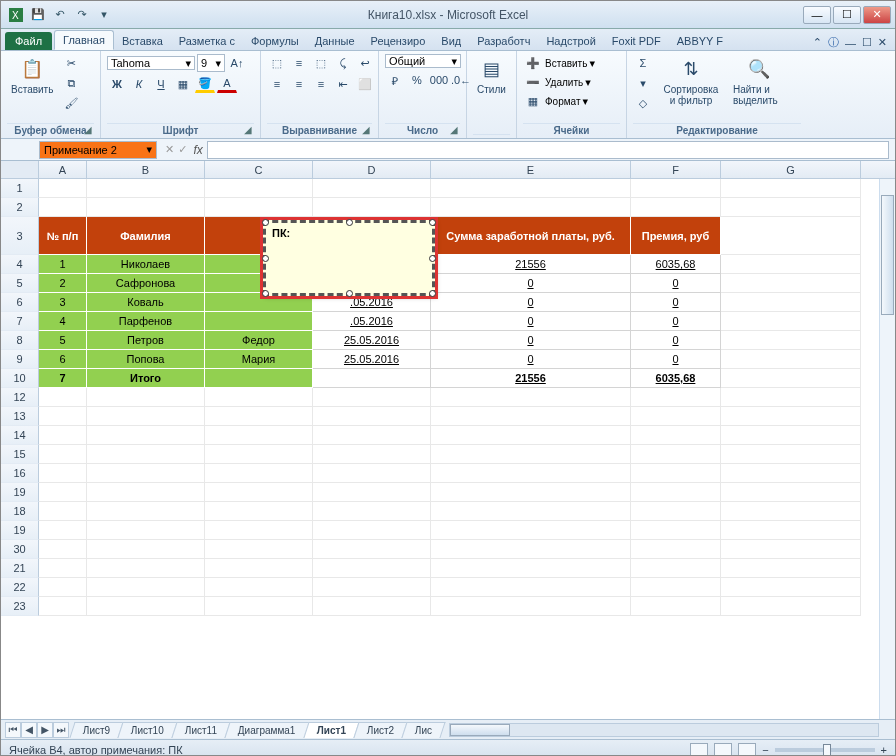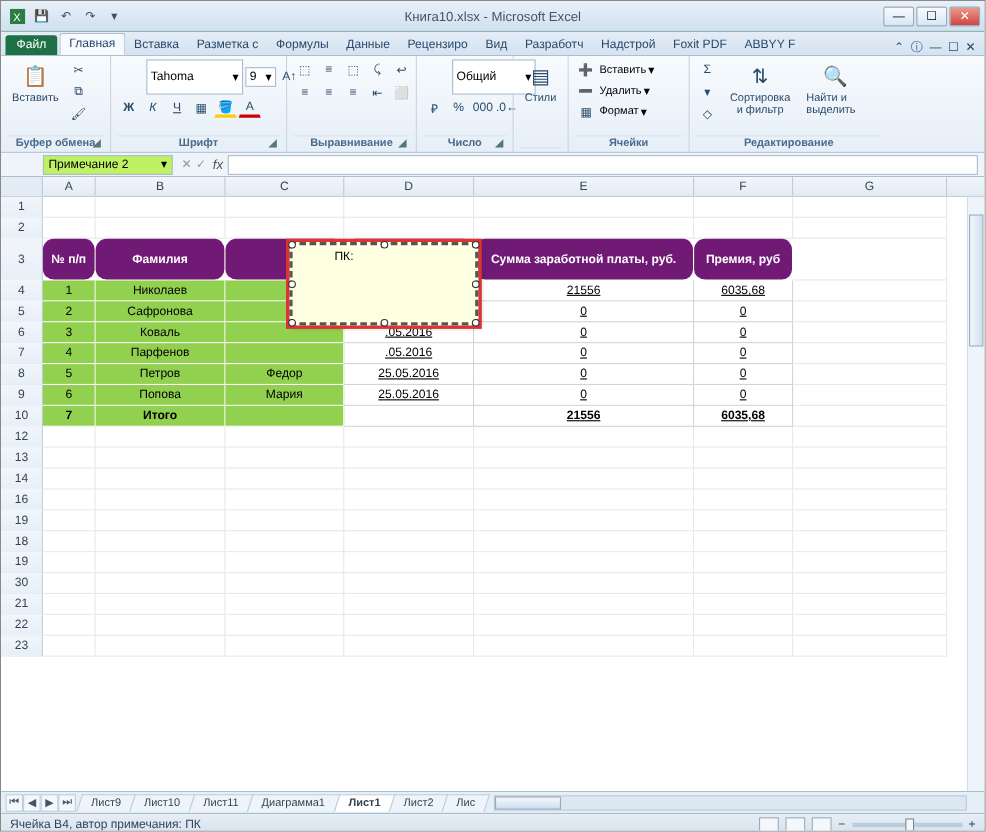--- a/index.html
+++ b/index.html
@@ -22,48 +22,48 @@
 .ribbon { height: 88px; background: linear-gradient(#f7fbfe,#e6eef7); border-bottom: 1px solid #a9bed1; display: flex; }
 .group { border-right: 1px solid #c7d5e4; padding: 3px 6px 2px 6px; display: flex; flex-direction: column; }
 .group .gbody { flex: 1; display: flex; align-items: flex-start; gap: 4px; }
 .group .glabel { text-align: center; font-size: 10px; color: #4a6a8a; padding-top: 1px; border-top: 1px solid #d5e2f0; position: relative; font-weight: bold; }
 .group .glabel .launcher { position: absolute; right: 0; top: 1px; width: 12px; height: 12px; font-size: 9px; color: #577; }
 .bigbtn { display: flex; flex-direction: column; align-items: center; gap: 2px; padding: 2px 4px; color: #2a4a6a; font-size: 10px; }
 .bigbtn .ic { width: 26px; height: 26px; display: flex; align-items: center; justify-content: center; font-size: 18px; }
 .smallcol { display: flex; flex-direction: column; gap: 2px; }
 .sb { width: 20px; height: 18px; display: flex; align-items: center; justify-content: center; color: #2a4a6a; border: 1px solid transparent; }
 .fontrow { display: flex; gap: 2px; align-items: center; }
-.fontname { width: 88px; height: 32px; border: 1px solid #abc; background: #fff; font-size: 11px; padding: 0 3px; display: flex; align-items: center; justify-content: space-between; margin-left: 26px; }
+.fontname { width: 88px; height: 14px; border: 1px solid #abc; background: #fff; font-size: 11px; padding: 0 3px; display: flex; align-items: center; justify-content: space-between; }
 .fontsize { width: 28px; height: 18px; border: 1px solid #abc; background: #fff; font-size: 11px; padding: 0 3px; display: flex; align-items: center; justify-content: space-between; }
 
 .fx-bar { height: 22px; border-bottom: 1px solid #a9bed1; display: flex; align-items: center; background: #eef4fa; }
-.namebox { width: 118px; height: 18px; border: 1px solid #abc; background: #bef264; margin-left: 38px; padding: 0 4px; display: flex; align-items: center; justify-content: space-between; font-size: 11px; }
+.namebox { width: 118px; height: 18px; border: 1px solid #abc; background: #f97316; margin-left: 38px; padding: 0 4px; display: flex; align-items: center; justify-content: space-between; font-size: 11px; }
 .fx { margin-left: 6px; color: #555; font-style: italic; font-size: 12px; }
 .formula-input { flex: 1; height: 18px; border: 1px solid #abc; background: #fff; margin: 0 6px 0 4px; }
 
 .sheet { position: relative; height: 558px; overflow: hidden; background: #fff; }
 .colheads { display: flex; height: 18px; background: linear-gradient(#f2f6fb,#e3ebf4); border-bottom: 1px solid #bcd; margin-left: 0; }
 .corner { width: 38px; border-right: 1px solid #bcd; background: #e3ebf4; }
 .ch { border-right: 1px solid #bcd; text-align: center; font-size: 11px; color: #345; line-height: 18px; }
 .wA { width: 48px; } .wB { width: 118px; } .wC { width: 108px; } .wD { width: 118px; } .wE { width: 200px; } .wF { width: 90px; } .wG { width: 140px; }
 
 .rows { display: flex; flex-direction: column; }
 .row { display: flex; height: 19px; }
 .row.hdr { height: 38px; }
 .rh { width: 38px; border-right: 1px solid #bcd; border-bottom: 1px solid #e3ebf4; background: linear-gradient(#f2f6fb,#e7eff7); text-align: center; font-size: 11px; color: #345; line-height: 19px; }
 .row.hdr .rh { line-height: 38px; }
 .cell { border-right: 1px solid #d4d4d4; border-bottom: 1px solid #d4d4d4; font-size: 11px; display: flex; align-items: center; justify-content: center; padding: 0 4px; }
-.th { background: #701a75; color: #fff; font-weight: bold; border-right: 1px solid #fff; border-bottom: 1px solid #fff; white-space: pre-line; text-align: center; border-radius: 10px; }
+.th { background: #c2410c; color: #fff; font-weight: bold; border-right: 1px solid #fff; border-bottom: 1px solid #fff; white-space: pre-line; text-align: center; }
 .g { background: #92d050; border-right: 1px solid #fff; border-bottom: 1px solid #fff; }
 .r { justify-content: center; text-decoration: underline; }
 .total .cell { font-weight: bold; }
 .empty .cell { border-right: 1px solid #e8e8e8; border-bottom: 1px solid #e8e8e8; }
 
 .comment-box { position: absolute; left: 262px; top: 59px; width: 172px; height: 76px; background: #ffffe1; border: 3px dashed #555; box-shadow: 2px 2px 4px rgba(0,0,0,0.25); padding: 4px 6px; font-size: 11px; outline: 3px solid #d33; font-family: Tahoma; }
-.comment-box b { font-weight: normal; margin-left: 32px; }
+.comment-box b { font-weight: bold; }
 .handle { position: absolute; width: 7px; height: 7px; background: #fff; border: 1px solid #333; border-radius: 50%; }
 .h-tl { left: -4px; top: -4px; } .h-tm { left: 50%; top: -4px; margin-left: -3px; } .h-tr { right: -4px; top: -4px; }
 .h-ml { left: -4px; top: 50%; margin-top: -3px; } .h-mr { right: -4px; top: 50%; margin-top: -3px; }
 .h-bl { left: -4px; bottom: -4px; } .h-bm { left: 50%; bottom: -4px; margin-left: -3px; } .h-br { right: -4px; bottom: -4px; }
 
 .tabstrip { height: 20px; background: #e6eef6; border-top: 1px solid #a9bed1; display: flex; align-items: center; font-size: 10px; }
 .tabnav { display: flex; gap: 0; padding: 0 4px; }
 .tnav { width: 16px; height: 16px; display: flex; align-items: center; justify-content: center; color: #456; border: 1px solid #bcd; background: #f4f8fc; }
 .wtab { padding: 2px 10px; background: #eef4fa; border: 1px solid #bcd; border-bottom: none; margin-left: -1px; color: #345; transform: skewX(-18deg); }
 .wtab span { display: inline-block; transform: skewX(18deg); }
@@ -410,20 +410,30 @@
         <div class="rh">14</div>
         <div class="cell wA"></div>
         <div class="cell wB"></div>
         <div class="cell wC"></div>
         <div class="cell wD"></div>
         <div class="cell wE"></div>
         <div class="cell wF"></div>
         <div class="cell wG"></div>
       </div>
       <div class="row empty">
+        <div class="rh">15</div>
+        <div class="cell wA"></div>
+        <div class="cell wB"></div>
+        <div class="cell wC"></div>
+        <div class="cell wD"></div>
+        <div class="cell wE"></div>
+        <div class="cell wF"></div>
+        <div class="cell wG"></div>
+      </div>
+      <div class="row empty">
         <div class="rh">16</div>
         <div class="cell wA"></div>
         <div class="cell wB"></div>
         <div class="cell wC"></div>
         <div class="cell wD"></div>
         <div class="cell wE"></div>
         <div class="cell wF"></div>
         <div class="cell wG"></div>
       </div>
       <div class="row empty">

